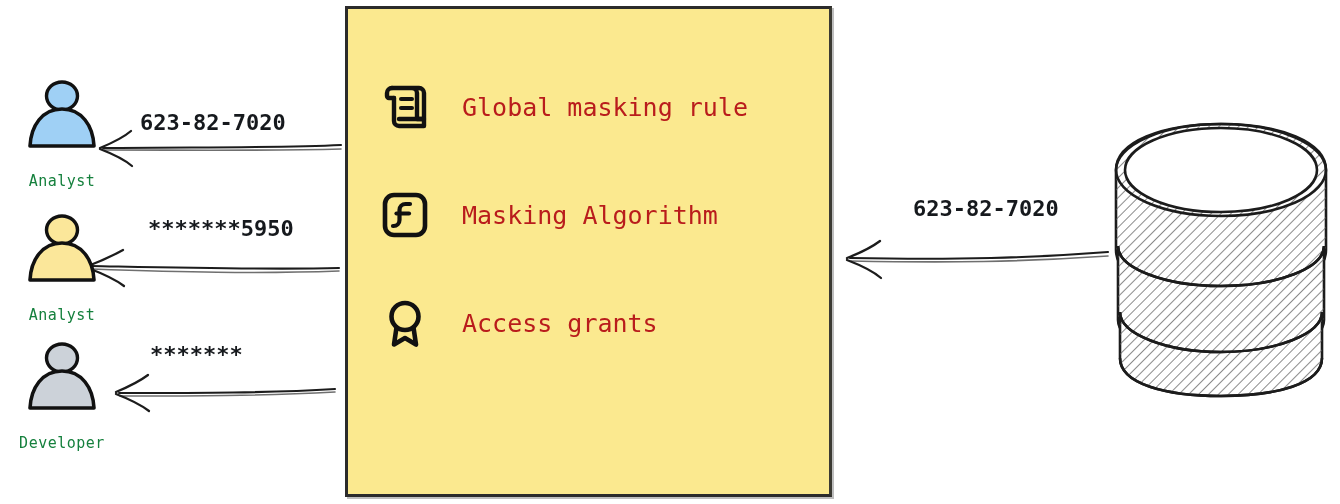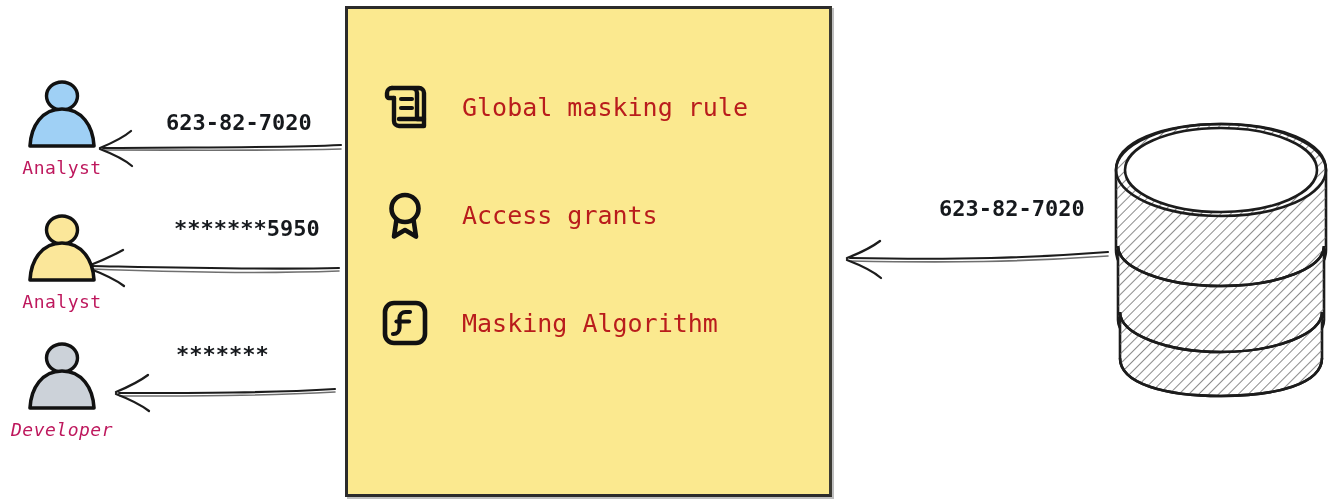--- a/index.html
+++ b/index.html
@@ -26,41 +26,40 @@
     position: absolute;
     width: 120px;
     text-align: center;
   }
   .actor .person-svg {
     display: block;
     margin: 0 auto;
   }
   .actor-label {
     font-family: "DejaVu Sans Mono", "Liberation Mono", monospace;
-    font-size: 18px;
-    color: #be185d;
+    font-size: 15px;
+    color: #15803d;
     letter-spacing: 0.5px;
-    margin-top: 1px;
+    margin-top: 16px;
     white-space: nowrap;
   }
 
   #actor-analyst   { left: 2px;  top: 78px;  }
   #actor-support   { left: 2px;  top: 212px; }
-  #actor-developer { left: 2px;  top: 340px; font-style: italic; }
+  #actor-developer { left: 2px;  top: 340px; }
 
   
   .flow-label {
     position: absolute;
     font-family: "DejaVu Sans Mono", "Liberation Mono", monospace;
     font-size: 22px;
     font-weight: 700;
     color: #16191d;
     white-space: nowrap;
     letter-spacing: 0px;
-    margin-left: 26px;
   }
   #label-analyst   { left: 140px; top: 110px; }
   #label-support   { left: 148px; top: 216px; }
   #label-developer { left: 150px; top: 342px; }
   #label-db        { left: 913px; top: 196px; }
 
   
   #policy-panel {
     position: absolute;
     left: 345px;
@@ -190,36 +189,36 @@
             <line x1="22" y1="27" x2="33" y2="27" stroke="#111111" stroke-width="4" stroke-linecap="round"></line>
           </svg>
         </div>
         <div class="policy-text">Global masking rule</div>
       </div>
 
 
       <div class="policy-row">
         <div class="policy-icon">
           <svg width="52" height="52" viewBox="0 0 52 52">
-            <circle cx="26" cy="19.5" r="13.5" fill="none" stroke="#111111" stroke-width="4.6"></circle>
-            <path d="M17.5,30.5 L15,47.5 L26,41 L37,47.5 L34.5,30.5" fill="none" stroke="#111111" stroke-width="4.6" stroke-linejoin="round" stroke-linecap="round"></path>
-          </svg>
-        </div>
-        <div class="policy-text">Access grants</div>
-      </div>
-
-      <div class="policy-row">
-        <div class="policy-icon">
-          <svg width="52" height="52" viewBox="0 0 52 52">
             <rect x="6" y="6" width="40" height="40" rx="9" ry="9" fill="none" stroke="#111111" stroke-width="4.6"></rect>
             <path d="M31,15 h-4.5 a6,6 0 0 0 -6,6 v10 a6,6 0 0 1 -6,6 h-0.5" fill="none" stroke="#111111" stroke-width="4.2" stroke-linecap="round" stroke-linejoin="round"></path>
             <line x1="17.5" y1="24.5" x2="30" y2="24.5" stroke="#111111" stroke-width="4.2" stroke-linecap="round"></line>
           </svg>
         </div>
         <div class="policy-text">Masking Algorithm</div>
+      </div>
+
+      <div class="policy-row">
+        <div class="policy-icon">
+          <svg width="52" height="52" viewBox="0 0 52 52">
+            <circle cx="26" cy="19.5" r="13.5" fill="none" stroke="#111111" stroke-width="4.6"></circle>
+            <path d="M17.5,30.5 L15,47.5 L26,41 L37,47.5 L34.5,30.5" fill="none" stroke="#111111" stroke-width="4.6" stroke-linejoin="round" stroke-linecap="round"></path>
+          </svg>
+        </div>
+        <div class="policy-text">Access grants</div>
       </div>
 
     </div>
   </div>
 
   <svg id="database-figure" viewBox="0 0 226 282" width="226" height="282">
     <defs>
       <pattern id="hatch" width="7" height="7" patternTransform="rotate(45)" patternUnits="userSpaceOnUse">
         <line x1="0" y1="0" x2="0" y2="7" stroke="#5c5c5c" stroke-width="1.5"></line>
       </pattern>

